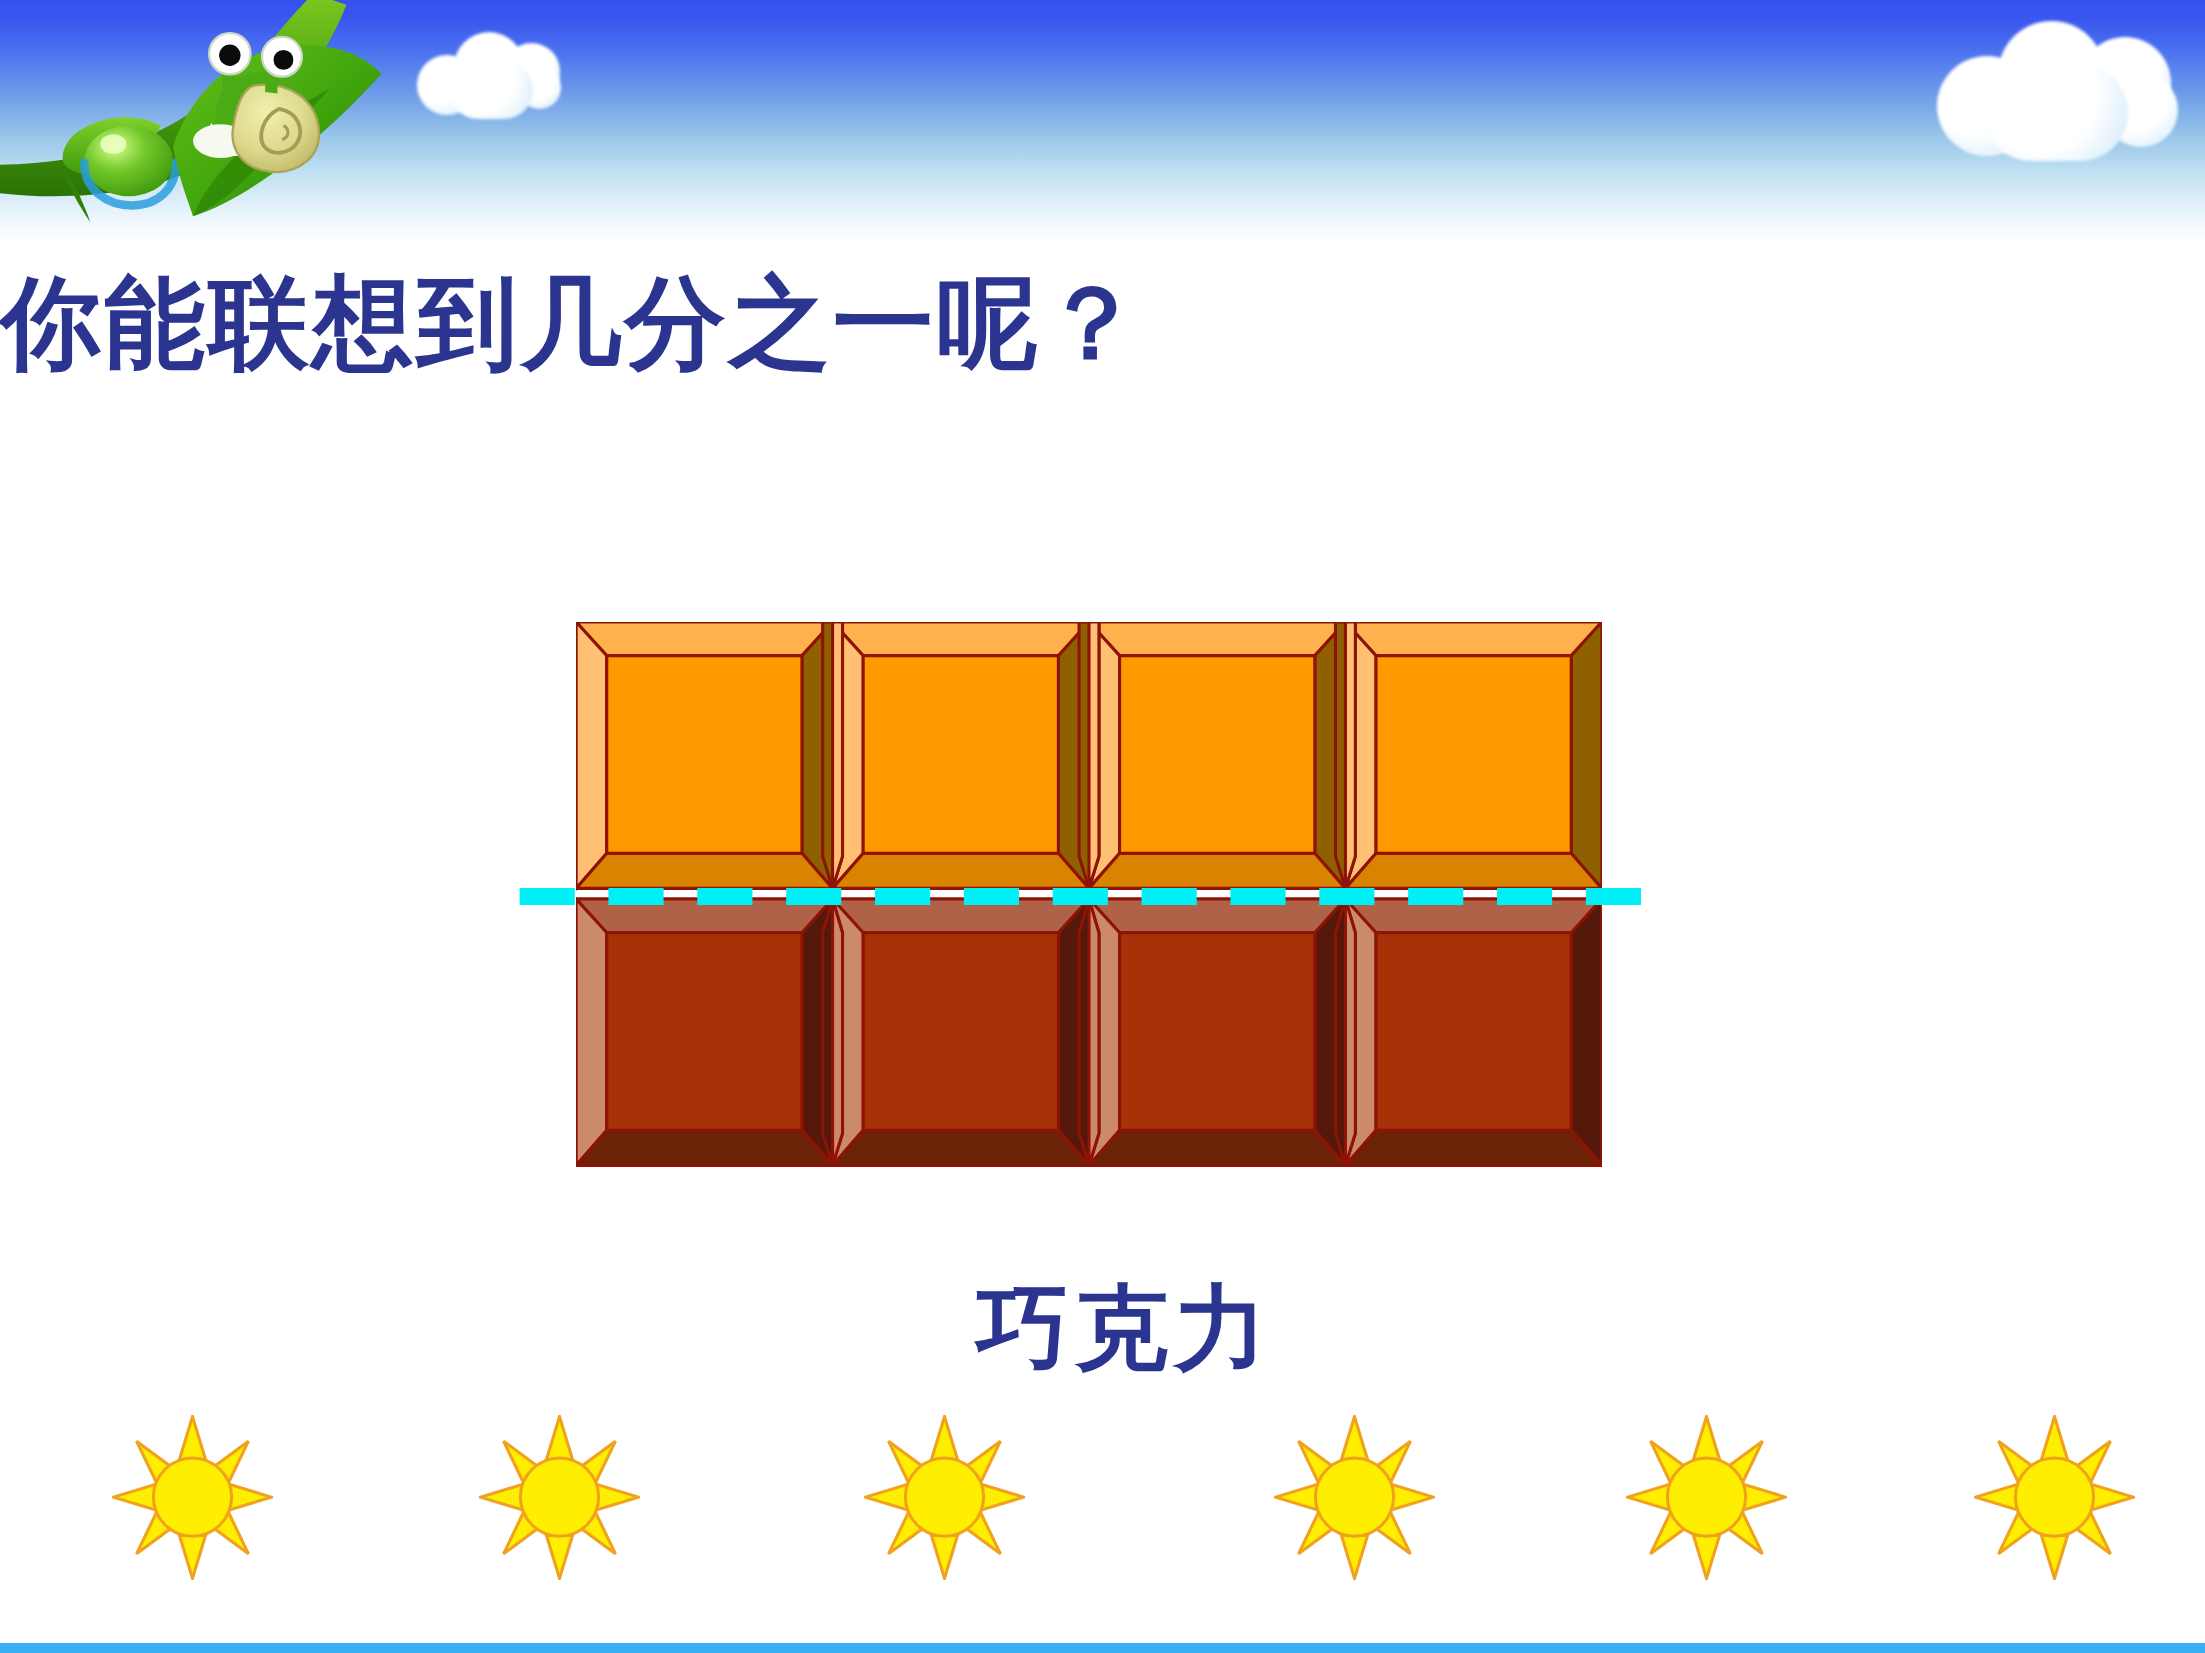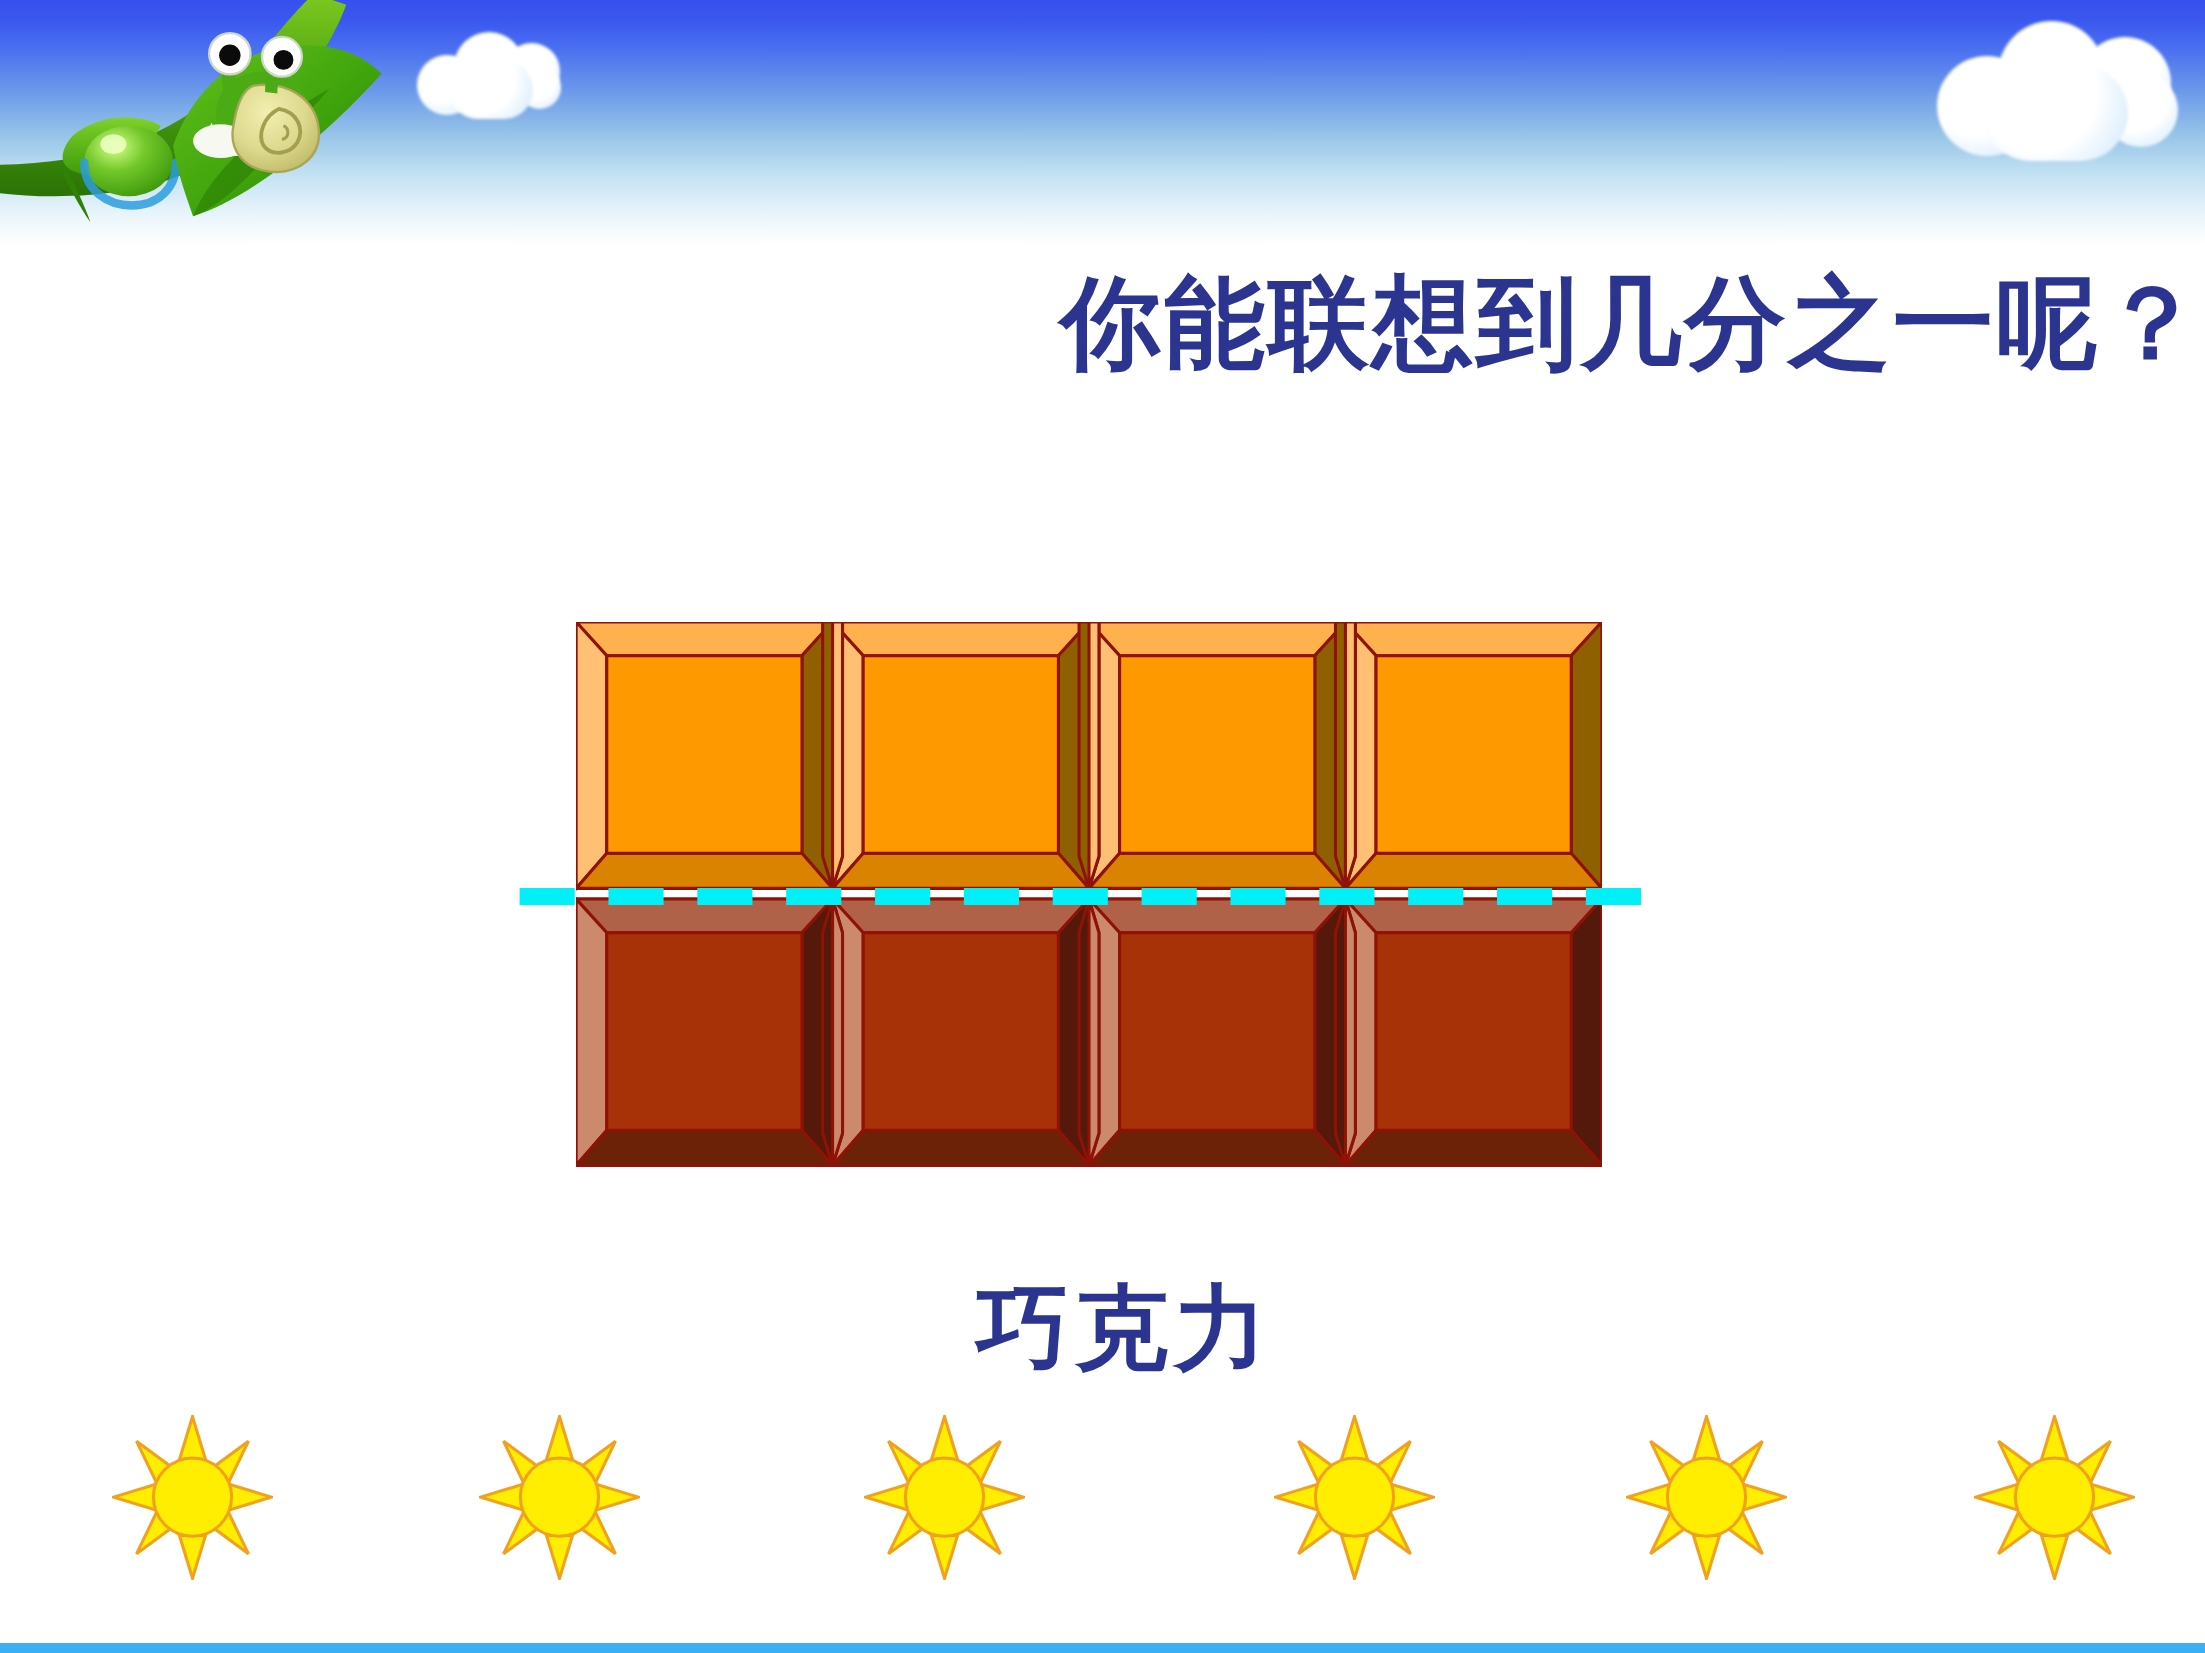--- a/index.html
+++ b/index.html
@@ -38,21 +38,21 @@
   .cloud-r .p3{left:0px; top:35px; width:100px;height:100px;}
   .cloud-r .p4{left:167px;top:52px;width:74px;height:74px;}
   .cloud-r .p5{left:46px; top:44px;width:145px;height:96px;border-radius:61px;}
 
   
   .vine-wrap{position:absolute;left:0;top:0;width:475px;height:253px;}
 
   
   .title{
     position:absolute;left:0;top:270px;width:2205px;
-    text-align:right;color:#2b3590;
+    text-align:left;color:#2b3590;
     font-size:101px;font-weight:bold;letter-spacing:3.1px;
     line-height:1.05;white-space:nowrap;
   }
   .caption{
     position:absolute;left:0;top:1280px;width:2205px;
     text-align:center;color:#2b3590;
     font-size:93px;font-weight:bold;letter-spacing:6.1px;
     line-height:1.05;white-space:nowrap;margin-left:22px;
   }
 

